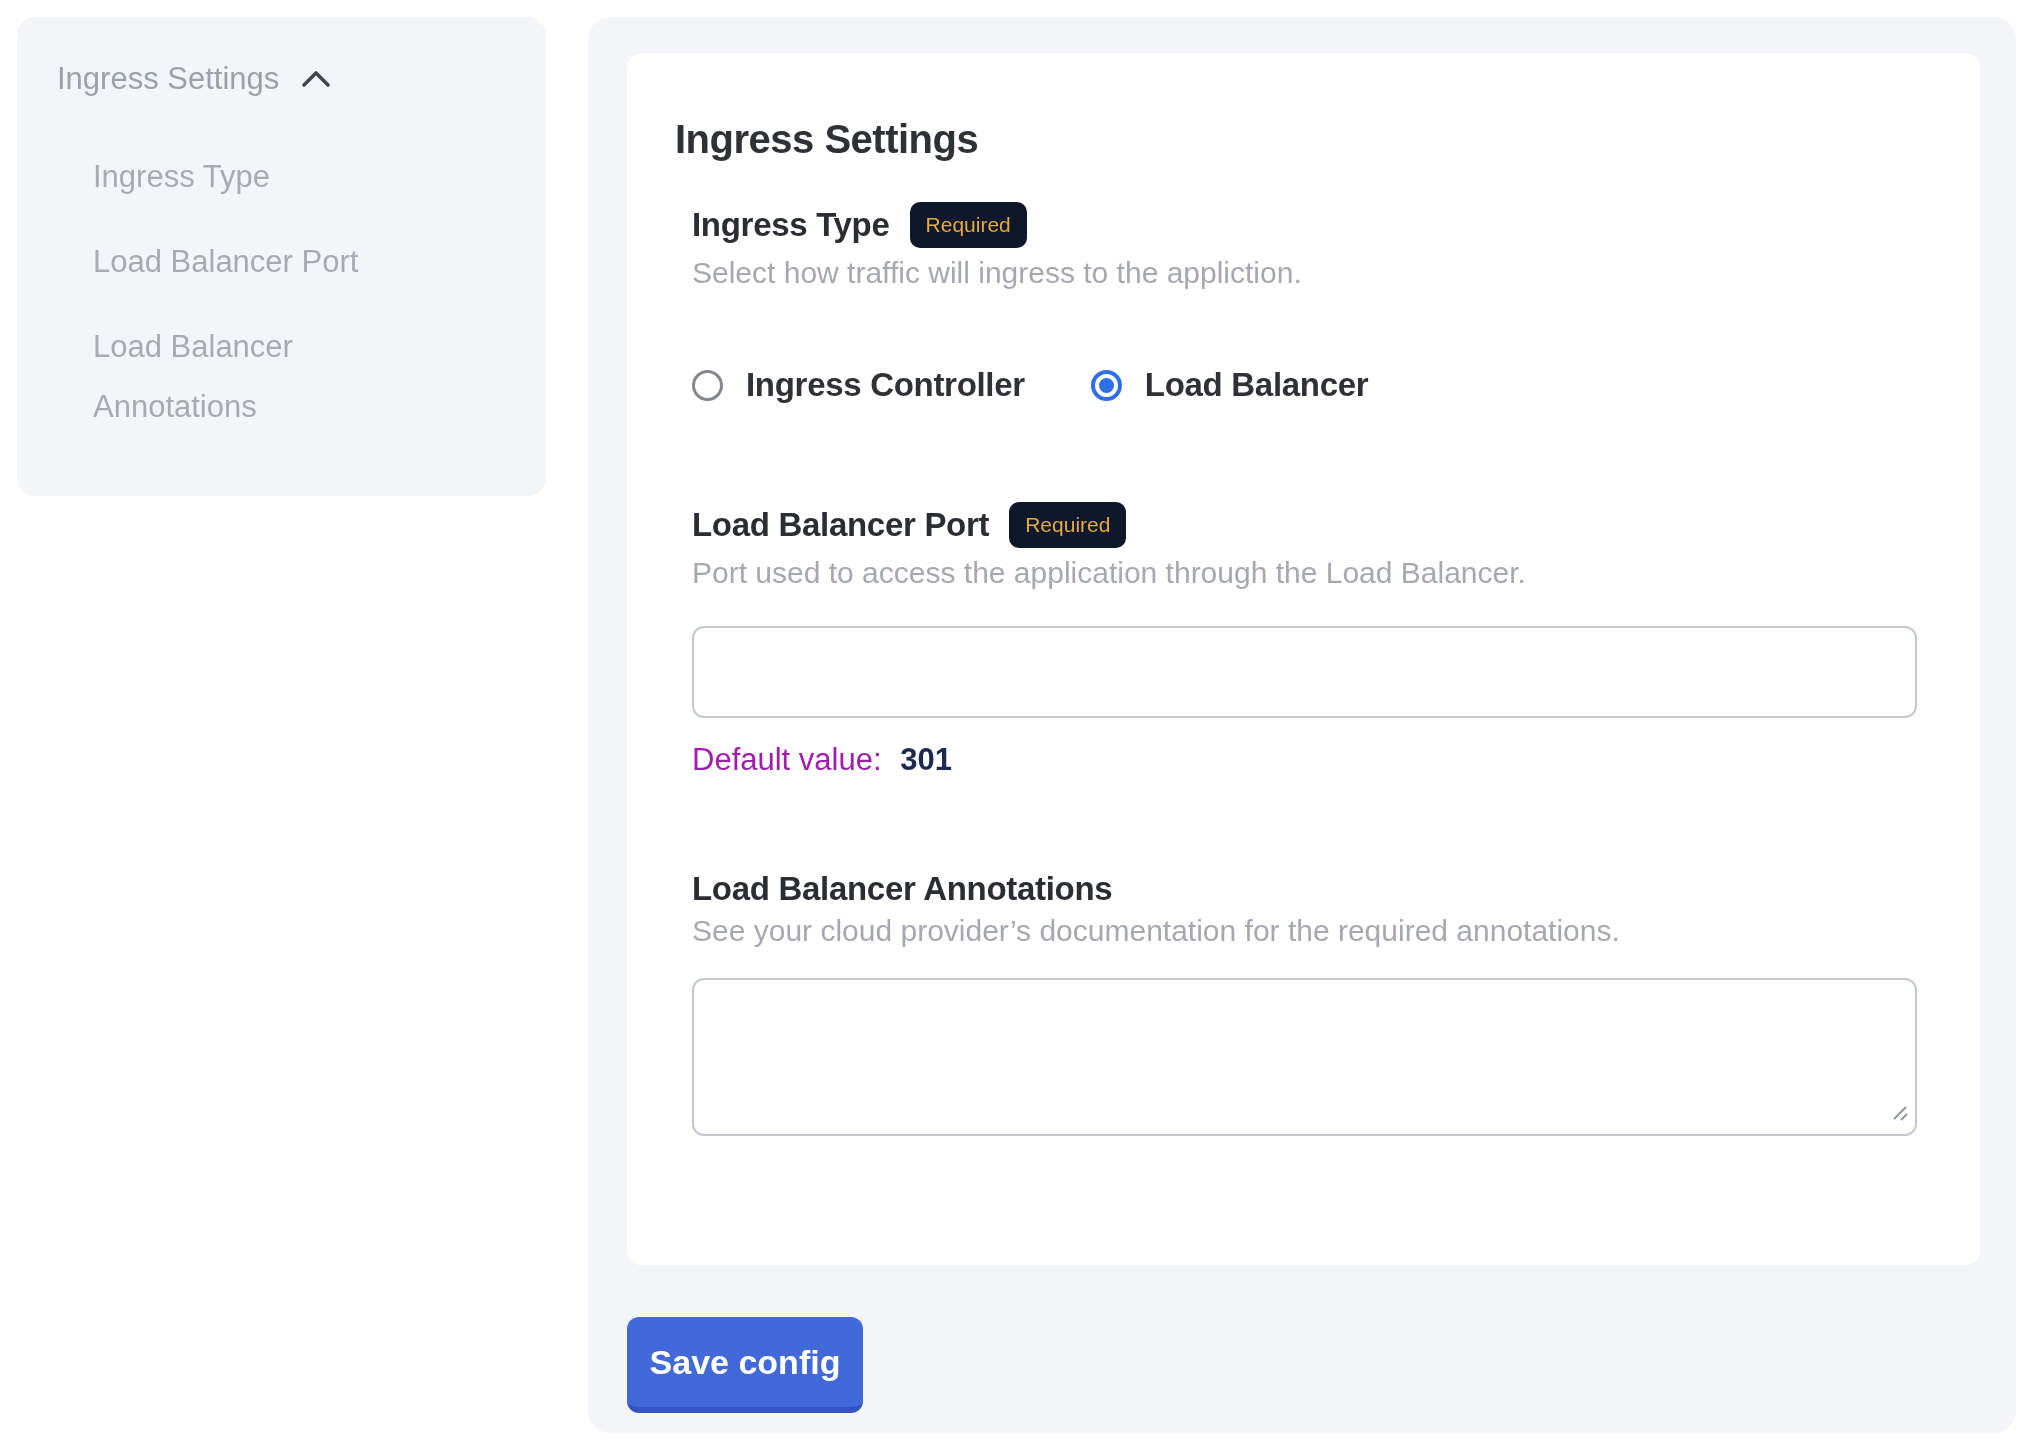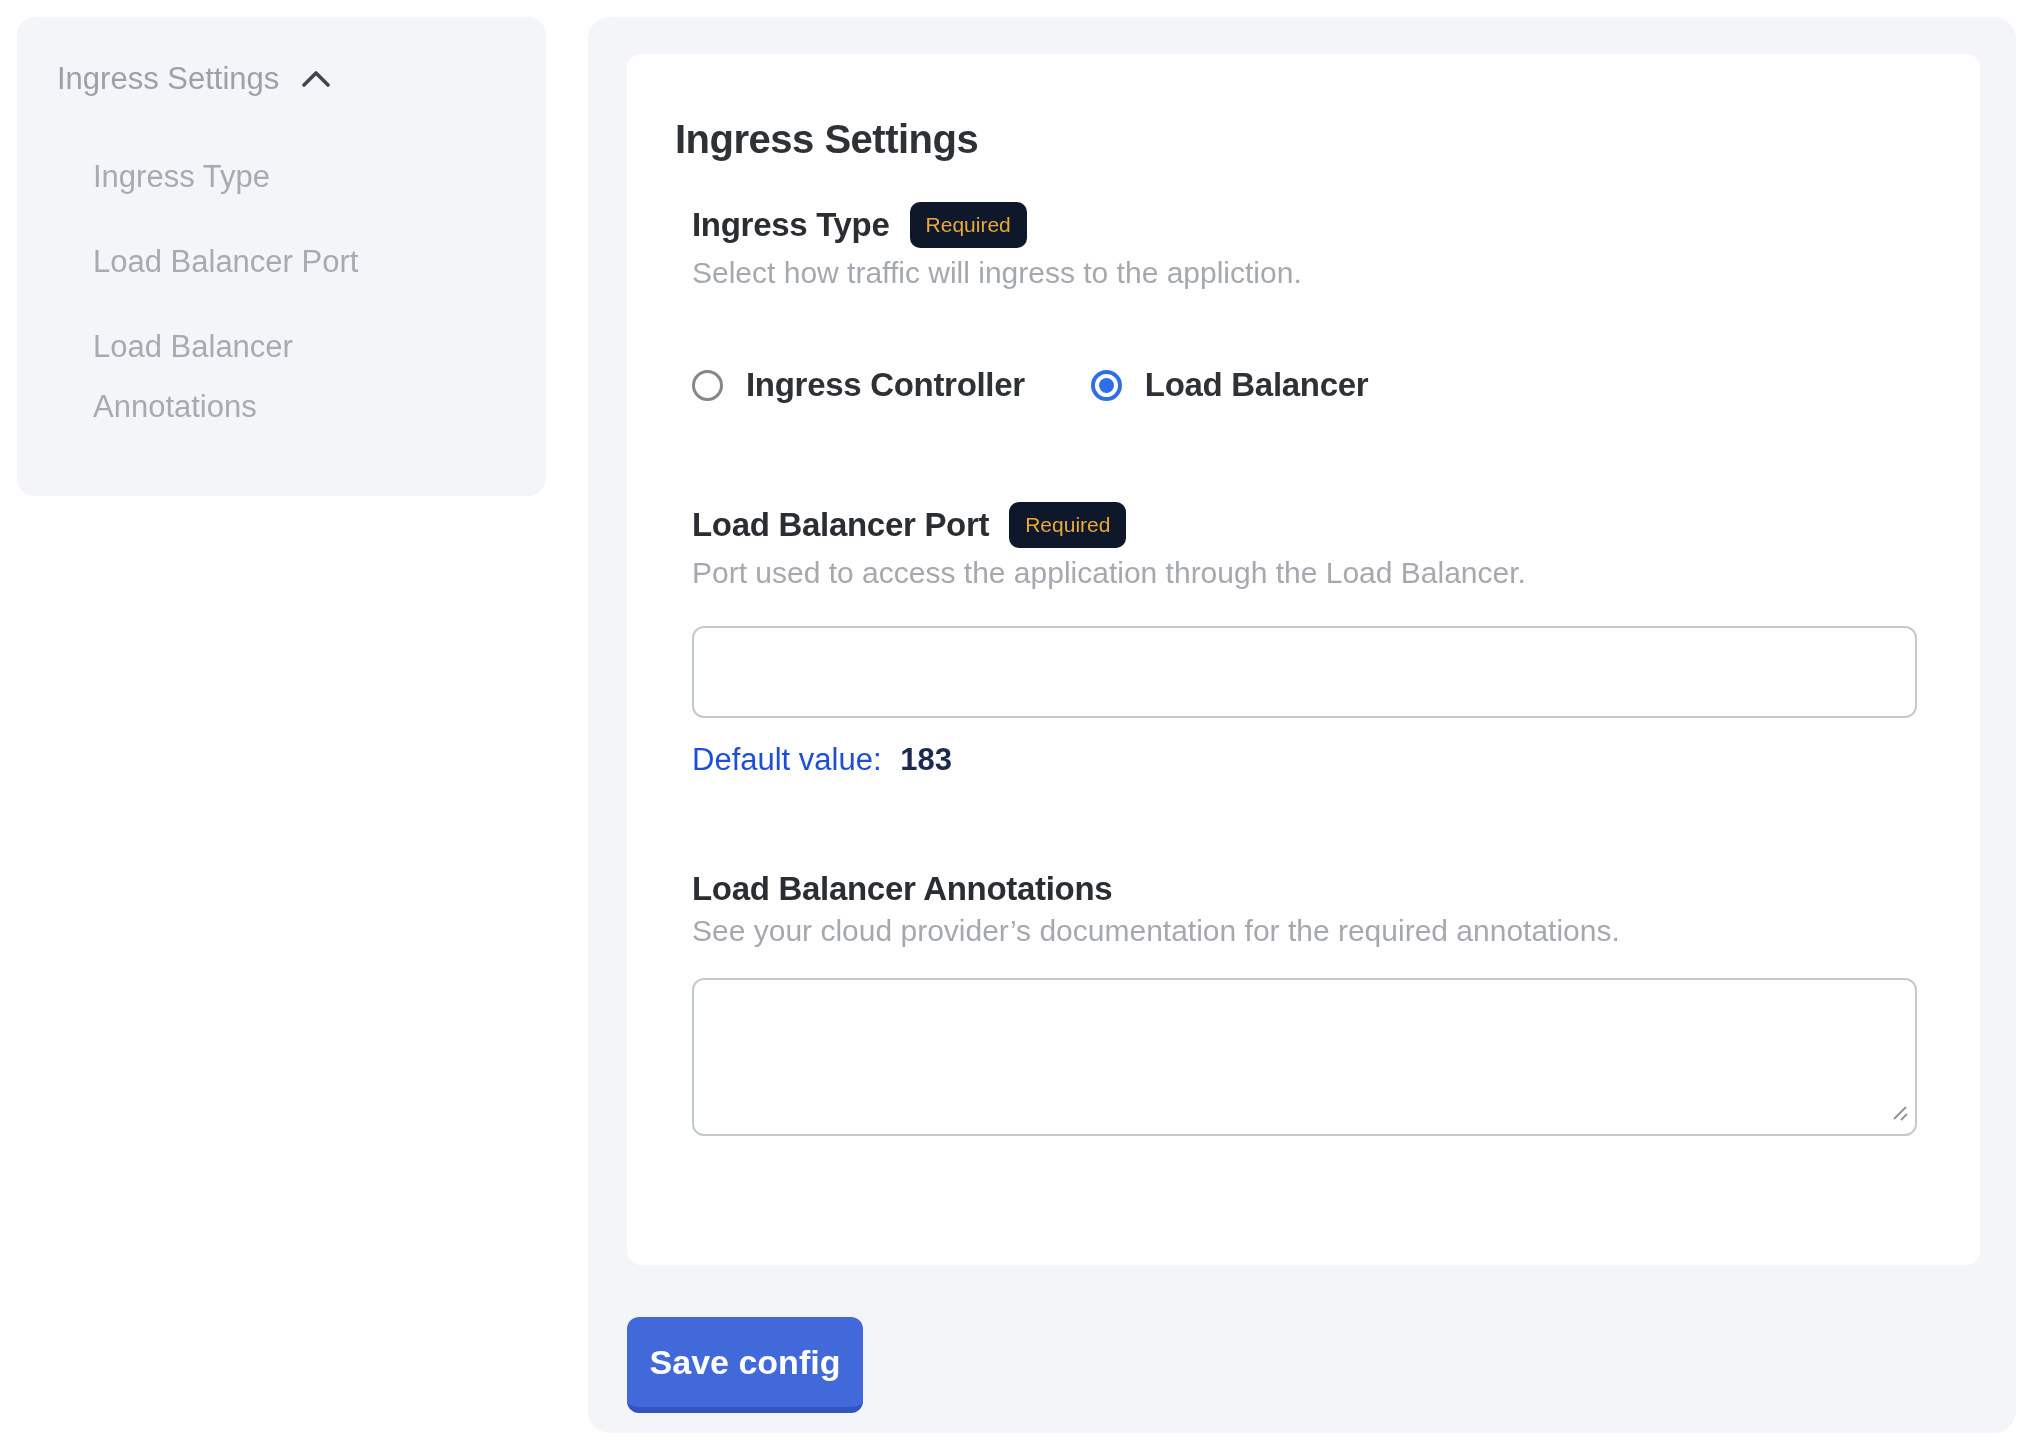--- a/index.html
+++ b/index.html
@@ -41,21 +41,21 @@
                   background:#fff; flex:0 0 auto; display:flex; align-items:center; justify-content:center; }
   .radio-circle.checked { border:4px solid #2e6fe9; }
   .radio-dot { width:15px; height:15px; border-radius:50%; background:#2e6fe9; }
   .radio-label { margin-left:23px; font-size:33px; font-weight:700; color:#2e3136; letter-spacing:-0.3px; }
 
   .sec-lb-port { margin-top:98px; }
   .text-input { display:block; margin-top:38px; width:1225px; height:92px;
                 border:2px solid #c4c9cf; border-radius:12px; background:#fff;
                 font-size:30px; color:#2e3136; padding:0 24px; outline:none; }
   .default-row { margin-top:26px; font-size:31px; line-height:32px; }
-  .default-label { color:#1d4ed8; }
+  .default-label { color:#a21caf; }
   .default-value { color:#1c2a52; font-weight:700; margin-left:10px; }
 
   .sec-lb-annot { margin-top:96px; }
   .ta-wrap { position:relative; margin-top:32px; width:1225px; }
   .textarea { display:block; width:1225px; height:158px; border:2px solid #c4c9cf;
               border-radius:12px; background:#fff; font-size:30px; color:#2e3136;
               padding:16px 24px; resize:none; outline:none;
               font-family:"Liberation Sans","DejaVu Sans",sans-serif; }
   .grip { position:absolute; right:7px; bottom:9px; }
 
@@ -116,21 +116,21 @@
         <div class="sec-head-row">
           <h2 class="sec-title">Load Balancer Port</h2>
           <span class="badge">Required</span>
         </div>
         <div class="sec-desc">Port used to access the application through the Load Balancer.</div>
 
         <input class="text-input" type="text" value="" style="">
 
         <div class="default-row">
           <span class="default-label">Default value:</span>
-          <span class="default-value">183</span>
+          <span class="default-value">301</span>
         </div>
       </div>
 
       <div class="section sec-lb-annot">
         <div class="sec-head-row">
           <h2 class="sec-title">Load Balancer Annotations</h2>
         </div>
         <div class="sec-desc">See your cloud provider’s documentation for the required annotations.</div>
 
         <div class="ta-wrap">

